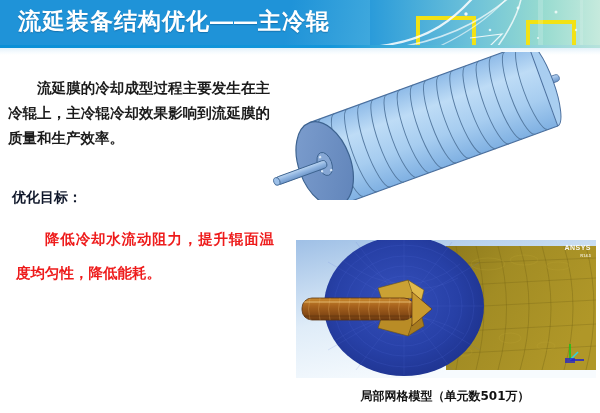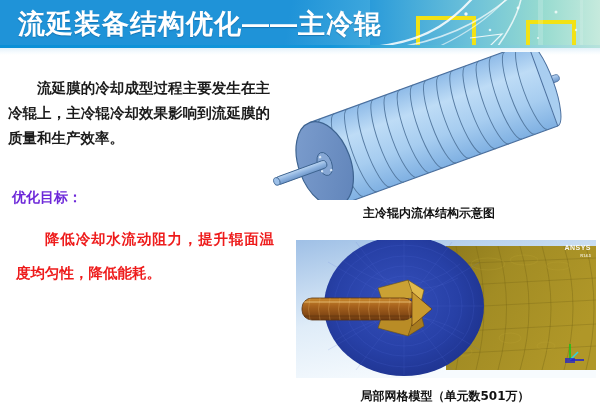--- a/index.html
+++ b/index.html
@@ -11,21 +11,21 @@
 
   
   .header{
     position:absolute;left:0;top:0;width:600px;height:46px;
     background:linear-gradient(100deg,#1f93d8 0%,#1f93d8 48%,#3fa8dd 62%,#79c9d8 76%,#8ed7cd 88%,#bde6d9 100%);
     overflow:hidden;
   }
   .hdr-deco{position:absolute;right:0;top:0;width:230px;height:46px;overflow:hidden;}
   .title{
     position:absolute;left:18px;top:6px;
-    font-size:27px;font-weight:bold;color:#ffffff;letter-spacing:1px;
+    font-size:23px;font-weight:bold;color:#ffffff;letter-spacing:1px;
     text-shadow:0 1px 1px rgba(0,60,110,.35);
     white-space:nowrap;
   }
   .hdr-rule{
     position:absolute;left:0;top:45px;width:600px;height:3px;
     background:linear-gradient(90deg,#0a8fd6 0%,#1496da 55%,#6fc6d8 80%,#b7e3dc 100%);
   }
   .hdr-strip{
     position:absolute;left:0;top:48px;width:600px;height:7px;
     background:linear-gradient(180deg,#e3f1fa 0%,#f6fbfe 60%,#ffffff 100%);
@@ -33,21 +33,21 @@
 
   
   .body-para{
     position:absolute;left:8px;top:76px;width:262px;
     font-size:14.5px;line-height:25px;color:#1b1b1b;font-weight:bold;
     text-indent:29px;text-align:justify;
     font-family:"DejaVu Sans","Liberation Sans",sans-serif;
   }
   .goal-label{
     position:absolute;left:12px;top:189px;
-    font-size:14px;font-weight:bold;color:#6d28d9;
+    font-size:14px;font-weight:bold;color:#0f172a;
     font-family:"DejaVu Sans","Liberation Sans",sans-serif;
   }
   .goal-text{
     position:absolute;left:16px;top:222px;width:258px;
     font-size:14.5px;line-height:34px;color:#ee1b1b;font-weight:bold;
     text-indent:29px;text-align:justify;
     font-family:"DejaVu Sans","Liberation Sans",sans-serif;
   }
 
   
@@ -170,21 +170,20 @@
         <ellipse cx="60" cy="74" rx="7" ry="12" fill="#86a7d4" stroke="#3d6390" stroke-width="0.9"></ellipse>
         <circle cx="58" cy="66" r="1.3" fill="#d6e6f7"></circle>
         <circle cx="64" cy="82" r="1.3" fill="#d6e6f7"></circle>
         <circle cx="55" cy="80" r="1.2" fill="#d6e6f7"></circle>
 
         <rect x="8" y="70" width="54" height="8" rx="4" fill="url(#shaftg)" stroke="#3d6390" stroke-width="0.9"></rect>
         <ellipse cx="9" cy="74" rx="3" ry="4" fill="#9dc0e8" stroke="#3d6390" stroke-width="0.8"></ellipse>
       </g>
     </svg>
   </div>
-  <div class="cap cap-roller">主冷辊内流体结构示意图</div>
 
   <div class="fig-mesh">
     <svg width="300" height="138" viewBox="0 0 300 138" xmlns="http://www.w3.org/2000/svg">
       <defs>
         <linearGradient id="bgg" x1="0" y1="0" x2="0.4" y2="1">
           <stop offset="0" stop-color="#9fc0e6"></stop>
           <stop offset="0.55" stop-color="#dfecf8"></stop>
           <stop offset="1" stop-color="#f7fbfe"></stop>
         </linearGradient>
         <radialGradient id="discg" cx="0.45" cy="0.45" r="0.7">

